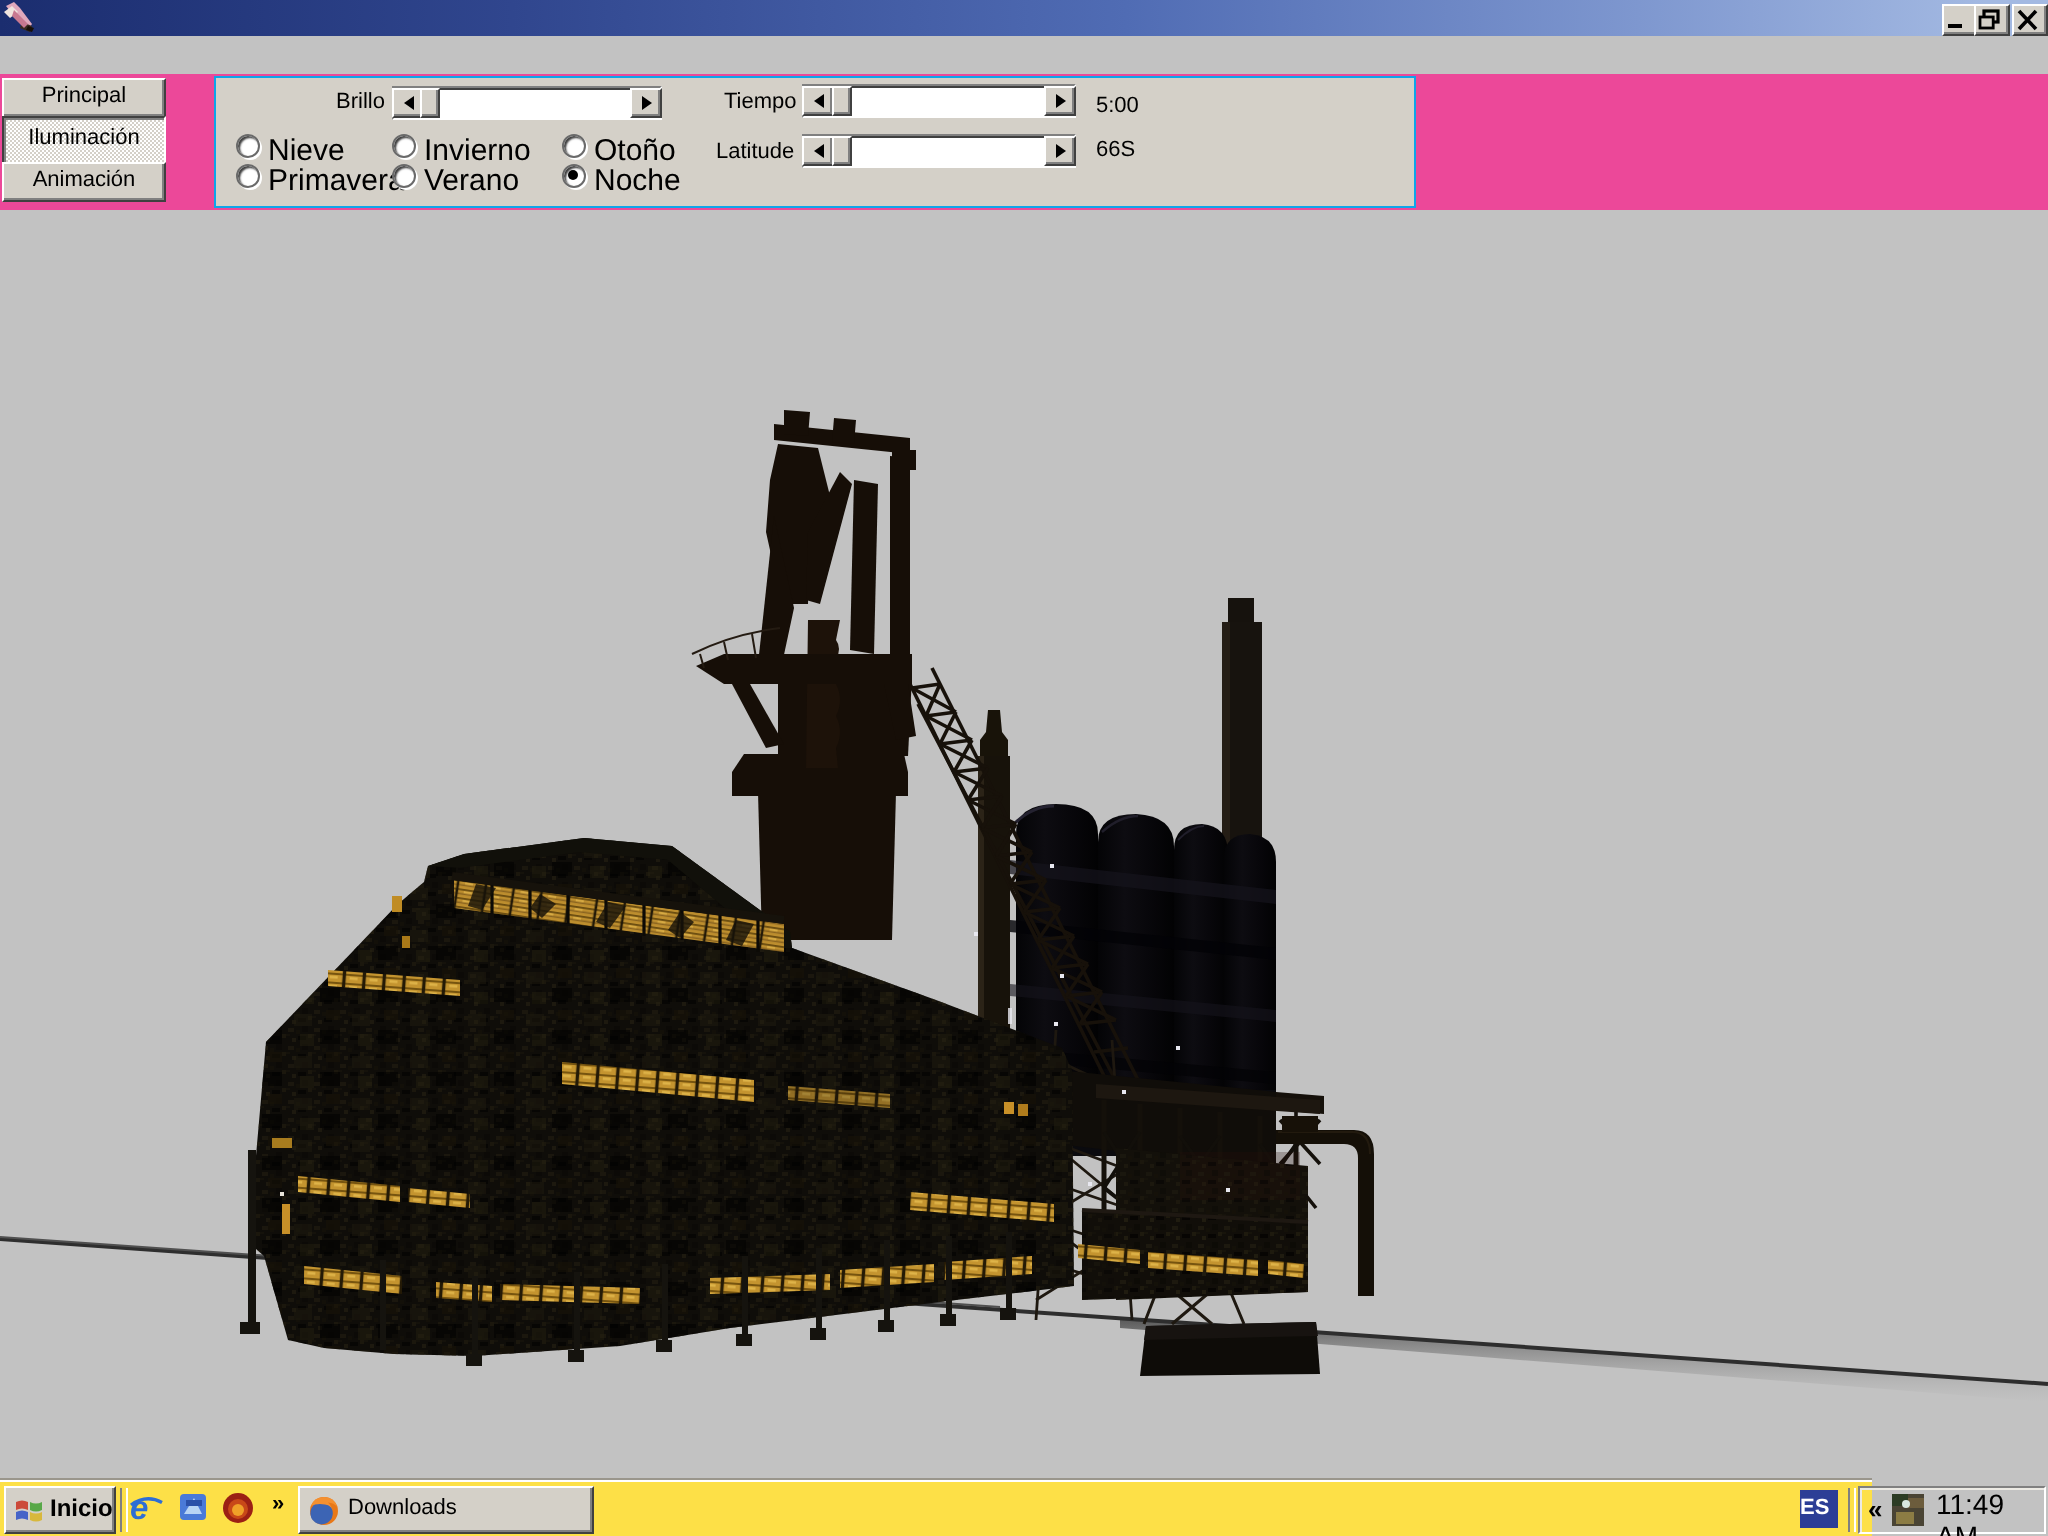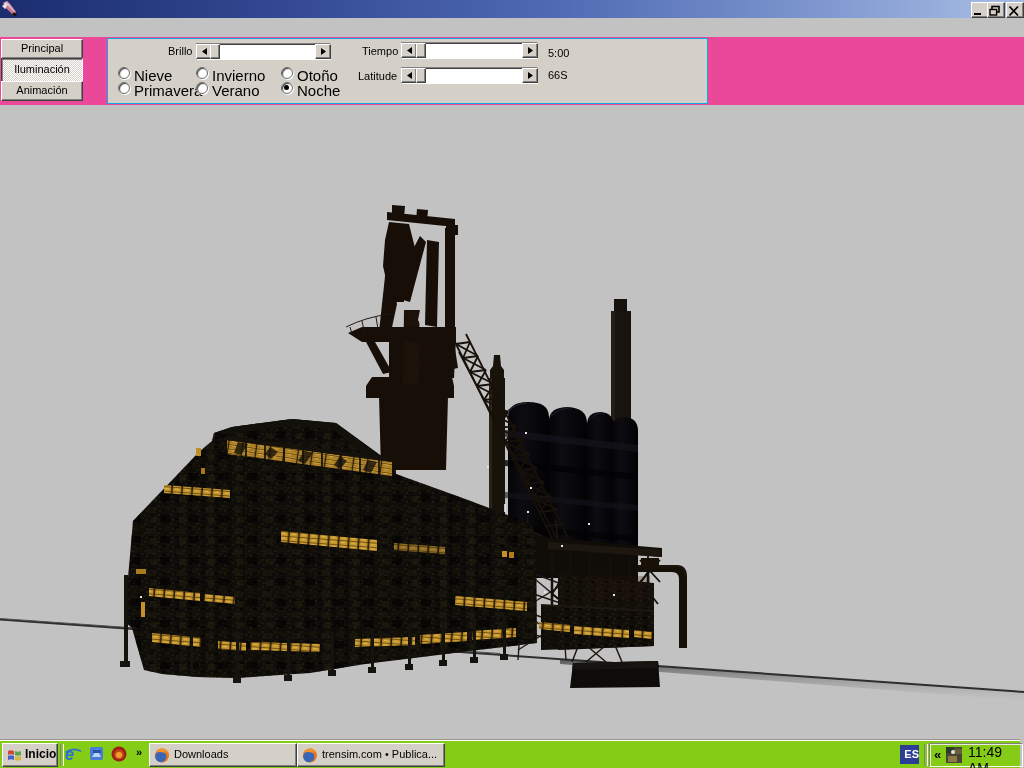--- a/index.html
+++ b/index.html
@@ -43,21 +43,21 @@
   .sbtn svg{display:block;margin:3px auto 0 auto;}
   .sthumb{position:absolute;top:0px;width:8px;height:13px;background:#d4d0c8;
     border-top:1px solid #fff;border-left:1px solid #fff;
     border-right:1px solid #404040;border-bottom:1px solid #404040;
     box-shadow:inset -1px -1px 0 #808080;}
   .radio{width:10px;height:10px;border-radius:50%;background:#fff;
     border:1px solid #6a6a6a;
     box-shadow:inset 1px 1px 1px #404040, 1px 1px 0 #fff;}
   .rlabel{font-size:15px;}
   
-  #taskbar{left:0;top:740px;width:1020px;height:28px;background:#84cc16;border-top:1px solid #fff;
+  #taskbar{left:0;top:740px;width:936px;height:28px;background:#fde047;border-top:1px solid #fff;
     box-shadow:0 -1px 0 #9a968c;}
   .taskbtn{position:absolute;top:2px;height:22px;background:#d4d0c8;font-size:11px;
     border-top:1px solid #fff;border-left:1px solid #fff;
     border-right:1px solid #404040;border-bottom:1px solid #404040;
     box-shadow:inset -1px -1px 0 #808080;white-space:nowrap;overflow:hidden;}
   .taskbtn .lbl{position:absolute;left:24px;top:4px;}
   .taskbtn.active{border-top:1px solid #404040;border-left:1px solid #404040;
     border-right:1px solid #fff;border-bottom:1px solid #fff;
     box-shadow:inset 1px 1px 0 #808080;
     background-image:repeating-conic-gradient(#fff 0% 25%, #d4d0c8 0% 50%);
@@ -421,27 +421,21 @@
       <circle cx="55" cy="9.5" r="5" fill="#c84818"></circle>
       <circle cx="55" cy="10" r="3" fill="#f0a028"></circle>
     </svg>
     <div class="abs" style="left:136px;top:5px;font-size:11px;font-weight:bold">»</div>
     <div class="taskbtn" style="left:149px;width:146px">
       <svg style="position:absolute;left:4px;top:3px" width="16" height="16" viewBox="0 0 16 16">
           <use href="#ff"></use>
         </svg>
       <span class="lbl">Downloads</span>
       </div>
-    <div class="taskbtn" style="left:297px;width:146px">
-      <svg style="position:absolute;left:4px;top:3px" width="16" height="16" viewBox="0 0 16 16">
-          <use href="#ff"></use>
-        </svg>
-      <span class="lbl">trensim.com • Publica...</span>
-      </div>
-    <div class="abs" style="left:900px;top:4px;width:19px;height:19px;background:#2c3e96;color:#fff;font-size:11px;font-weight:bold;text-align:right;line-height:19px">ES</div>
+    <div class="abs" style="left:900px;top:4px;width:19px;height:19px;background:#2c3e96;color:#fff;font-size:11px;font-weight:bold;text-align:left;line-height:19px">ES</div>
     <div class="abs" style="left:924px;top:3px;width:2px;height:22px;border-left:1px solid #808080;border-right:1px solid #fff"></div>
     <div class="abs" style="left:929px;top:2px;width:92px;height:22px;border:1px solid #808080;border-right-color:#fff;border-bottom-color:#fff;box-shadow:inset 1px 1px 0 #eceae4">
       <span style="position:absolute;left:4px;top:3px;font-size:13px;font-weight:bold">«</span>
       <svg style="position:absolute;left:16px;top:3px" width="16" height="16" viewBox="0 0 16 16">
         <rect width="16" height="16" fill="#4a4434"></rect>
         <rect x="0" y="0" width="8" height="6" fill="#2c3c24"></rect>
         <rect x="8" y="2" width="8" height="5" fill="#6c5c3c"></rect>
         <rect x="2" y="9" width="9" height="6" fill="#8c7c44"></rect>
         <circle cx="7" cy="5" r="2" fill="#d8e8e0"></circle>
       </svg>

